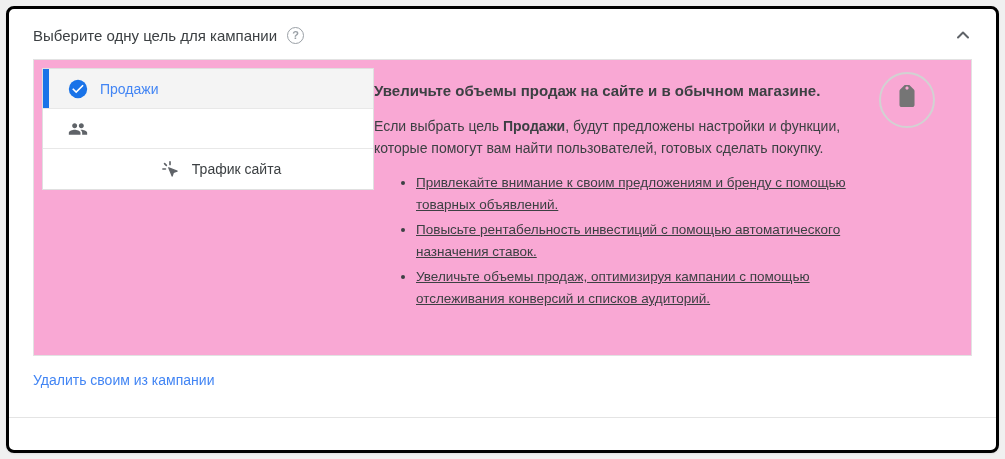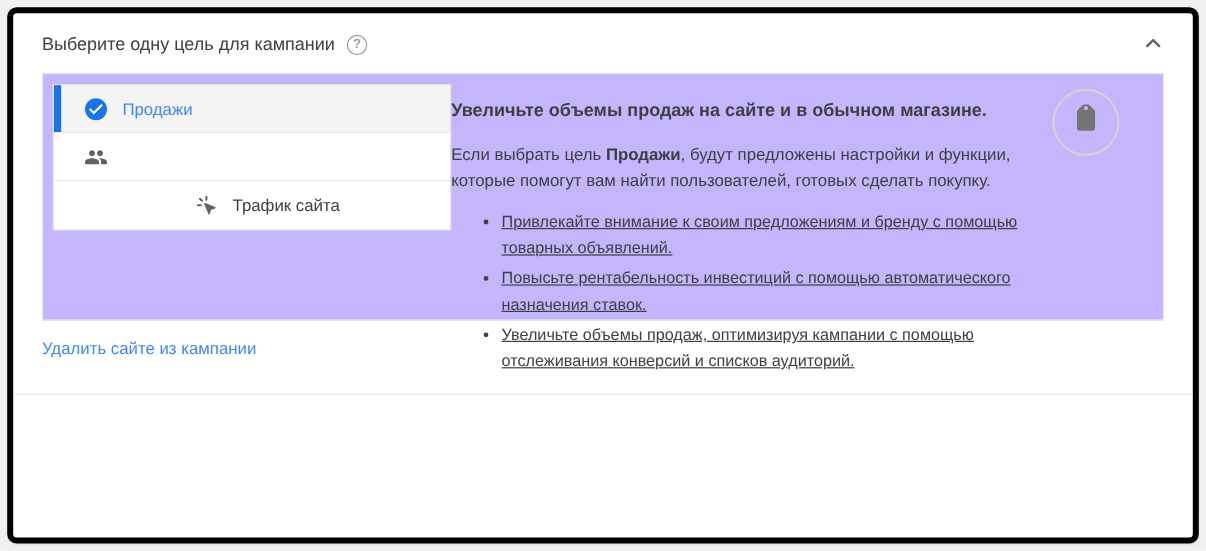--- a/index.html
+++ b/index.html
@@ -6,21 +6,21 @@
   html,body { width:1005px; height:459px; }
   body {
     background:#f0f0f0;
     font-family:"Liberation Sans", sans-serif;
     color:#3c4043;
     padding:6px;
   }
   .card {
     width:993px; height:447px;
     background:#ffffff;
-    border:5px solid #000000;
+    border:3px solid #000000;
     border-radius:8px;
     box-shadow:0 1px 2px rgba(0,0,0,.08);
     position:relative;
     overflow:hidden;
   }
   
   .card-header {
     display:flex; align-items:center;
     padding:16px 22px 14px 24px;
     height:50px;
@@ -30,22 +30,22 @@
     width:17px; height:17px; margin-left:10px;
     border:1.4px solid #9aa0a6; border-radius:50%;
     color:#9aa0a6; font-size:11px; font-weight:bold;
     display:inline-flex; align-items:center; justify-content:center;
     cursor:pointer;
   }
   .collapse-btn { margin-left:auto; cursor:pointer; display:flex; align-items:center; padding:4px; }
   
   .panel {
     margin:0 24px;
-    height:206px;
-    background:#c4b5fd;
+    height:297px;
+    background:#f9a8d4;
     border:1px solid #e2e2e2;
     position:relative;
   }
   
   .goal-list {
     position:absolute; left:8px; top:8px; width:332px;
     background:#ffffff; border:1px solid #e0e0e0;
   }
   .goal-row {
     position:relative;
@@ -167,19 +167,19 @@
       <span>
         <svg width="26" height="26" viewBox="0 0 24 24" fill="#757575">
             <path d="M21.41 11.58l-9-9C12.05 2.22 11.55 2 11 2H4c-1.1 0-2 .9-2 2v7c0 .55.22 1.05.59 1.42l9 9c.36.36.86.58 1.41.58.55 0 1.05-.22 1.41-.59l7-7c.37-.36.59-.86.59-1.41 0-.55-.23-1.06-.59-1.42zM5.5 7C4.67 7 4 6.33 4 5.5S4.67 4 5.5 4 7 4.67 7 5.5 6.33 7 5.5 7z" transform="rotate(45 12 12)"></path>
           </svg>
       </span>
     </div>
 
   </div>
 
   <div class="remove-link-row">
-    <a class="remove-link">Удалить сайте из кампании</a>
+    <a class="remove-link">Удалить своим из кампании</a>
   </div>
 
   <div class="footer-divider"></div>
 
 
 </div>
 
 </body></html>

